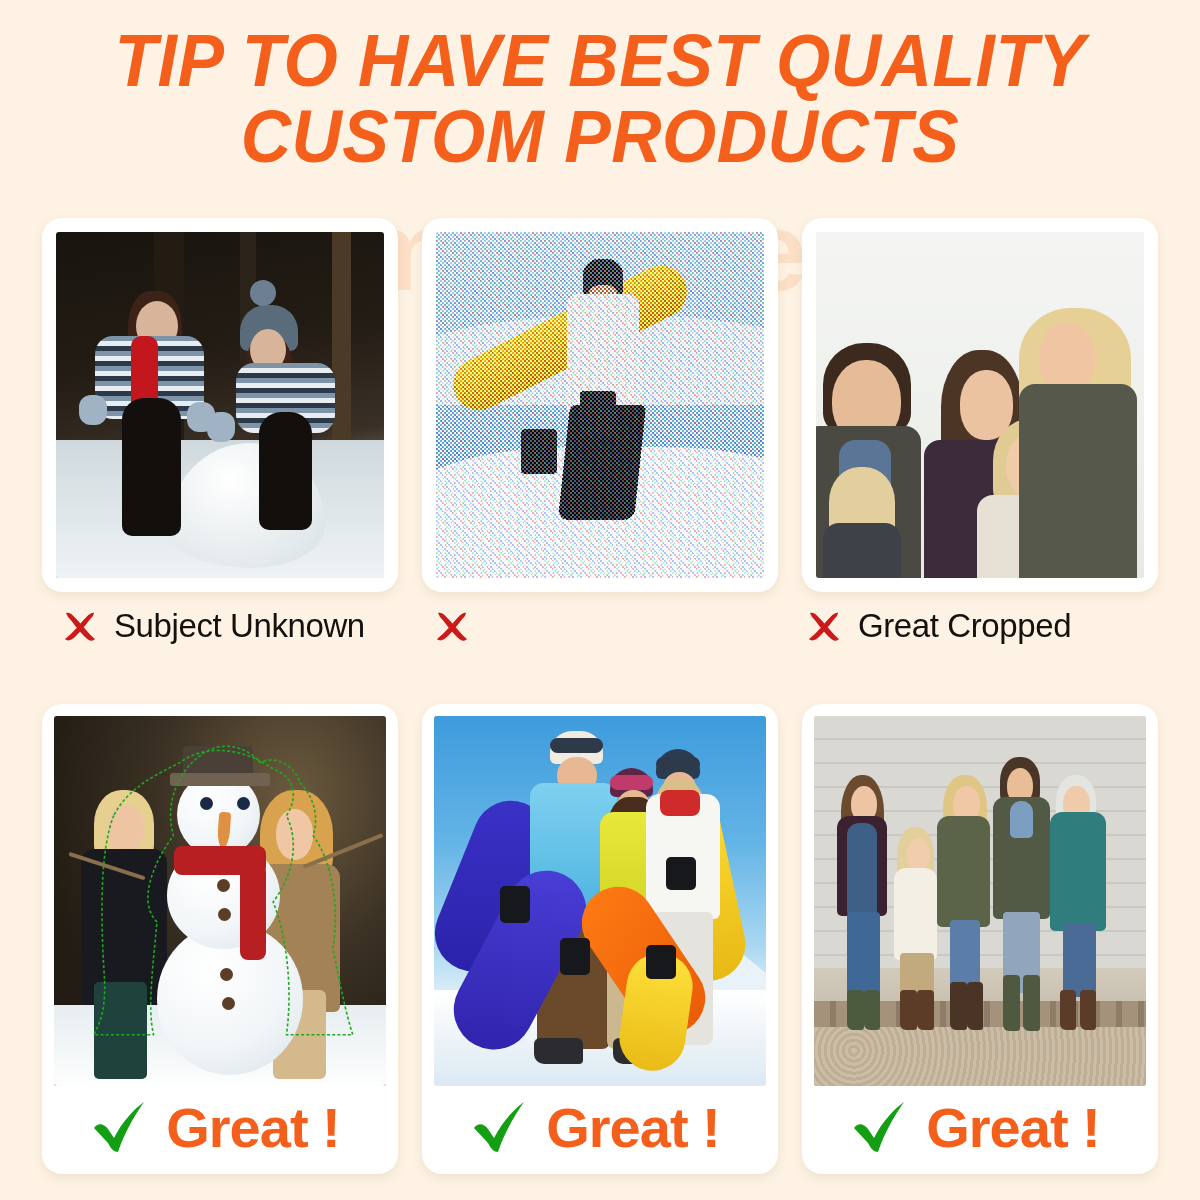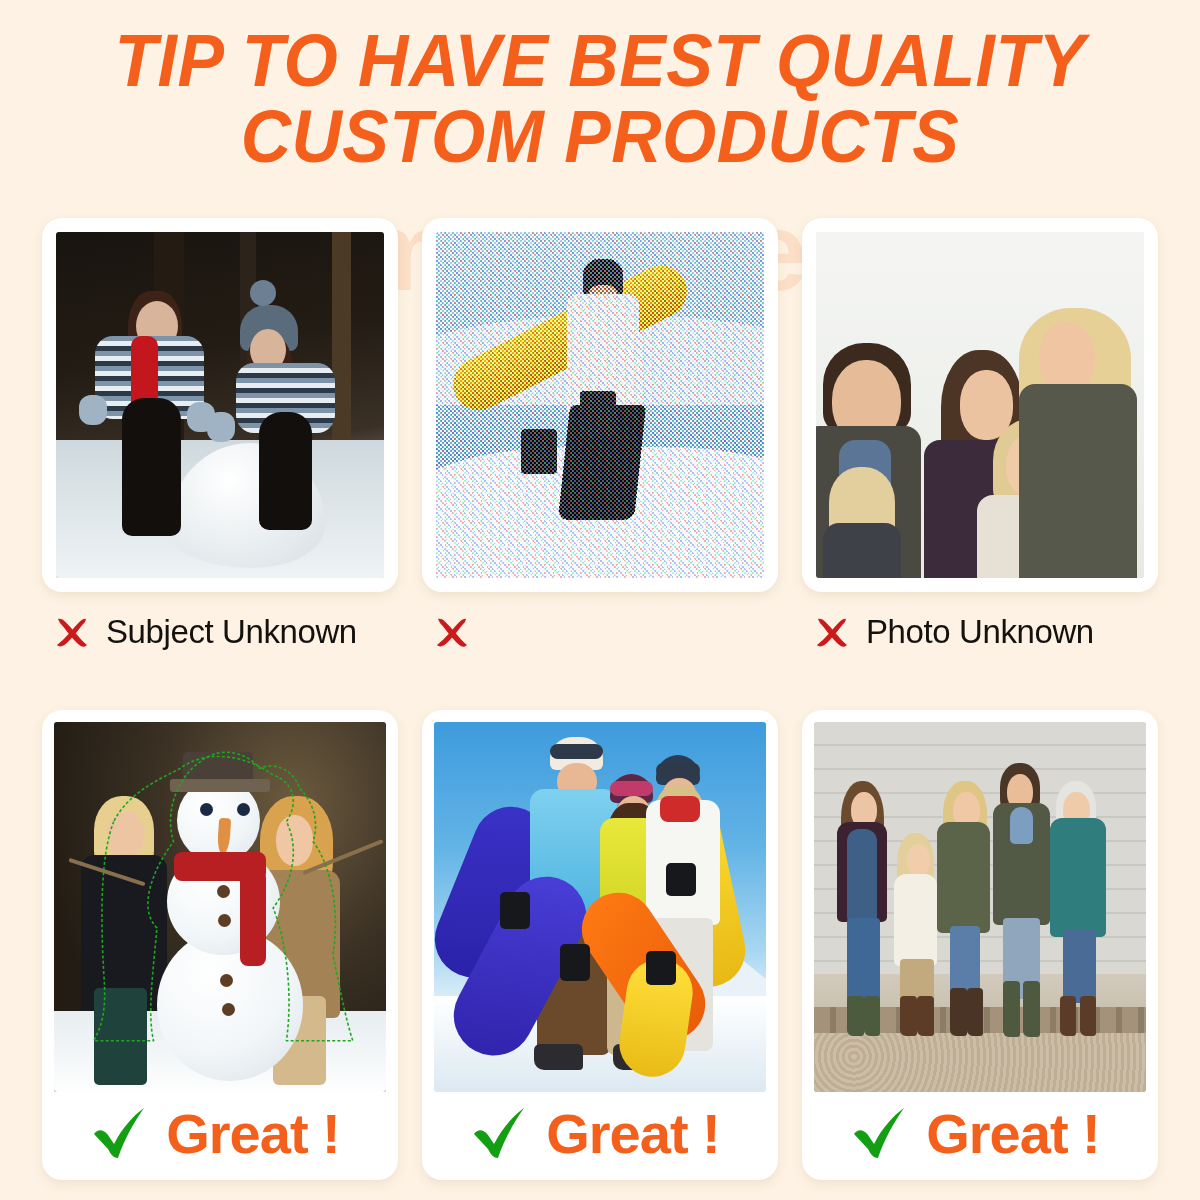--- a/index.html
+++ b/index.html
@@ -83,22 +83,22 @@
     overflow: hidden;
     position: relative;
     background: #cfd8dc;
   }
   .card-bottom .photo { height: 370px; }
 
   
   .captions {
     display: flex;
     justify-content: center;
-    gap: 24px;
-    margin-top: 20px;
+    gap: 16px;
+    margin-top: 14px;
   }
   .caption {
     width: 356px;
     display: flex;
     align-items: center;
     gap: 14px;
     padding-left: 10px;
   }
   .caption-text {
     font-size: 33px;
@@ -323,21 +323,21 @@
         <path d="M6 7 C10 6 13 9 20 17 C26 24 31 30 35 33 C32 36 29 35 25 31 C18 24 12 15 8 11 Z" fill="#CC1A1A"></path>
         <path d="M34 7 C31 6 27 10 21 17 C14 25 9 30 5 33 C8 36 12 34 16 30 C23 23 29 14 33 10 Z" fill="#CC1A1A"></path>
       </svg>
     </div>
 
     <div class="caption">
       <svg class="x-mark" viewBox="0 0 40 40">
         <path d="M6 7 C10 6 13 9 20 17 C26 24 31 30 35 33 C32 36 29 35 25 31 C18 24 12 15 8 11 Z" fill="#CC1A1A"></path>
         <path d="M34 7 C31 6 27 10 21 17 C14 25 9 30 5 33 C8 36 12 34 16 30 C23 23 29 14 33 10 Z" fill="#CC1A1A"></path>
       </svg>
-      <span class="caption-text">Photo Unknown</span>
+      <span class="caption-text">Great Cropped</span>
     </div>
   </div>
 
   <div class="row row-bottom">
 
     <div class="card card-bottom">
       <div class="photo">
         <div class="scene s4">
           <div class="gnd"></div>
 

